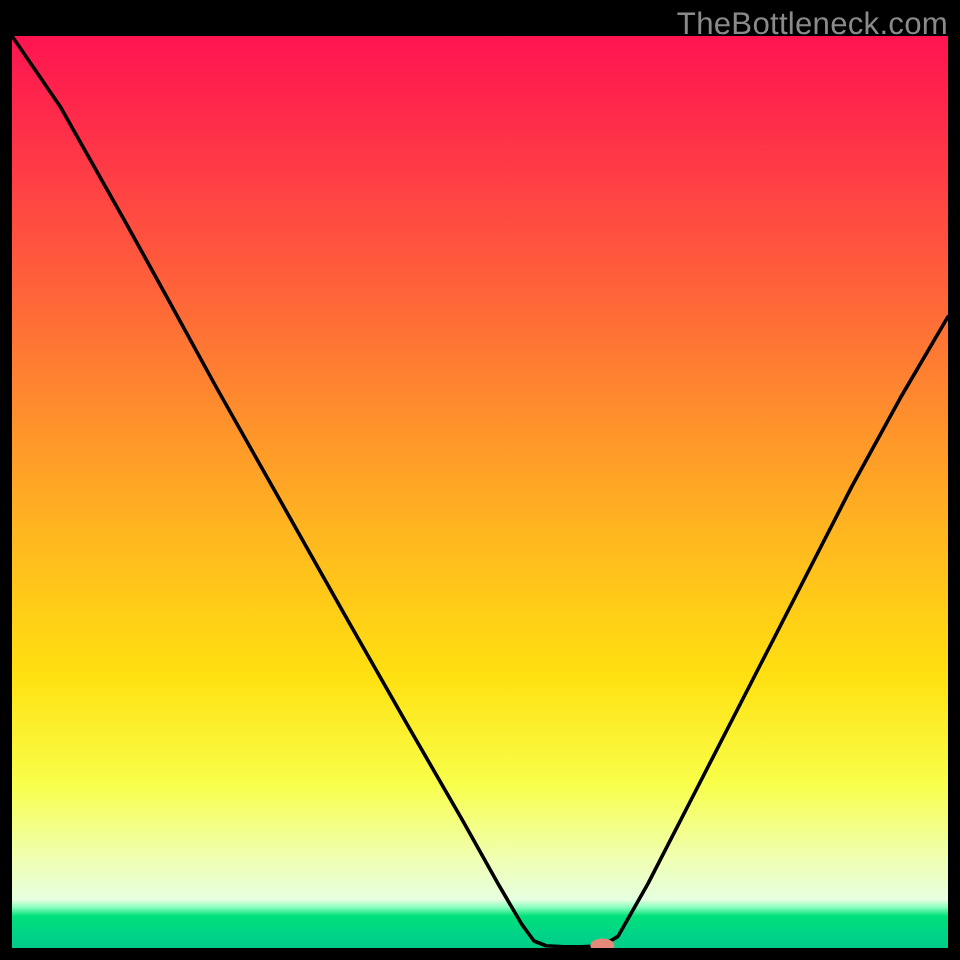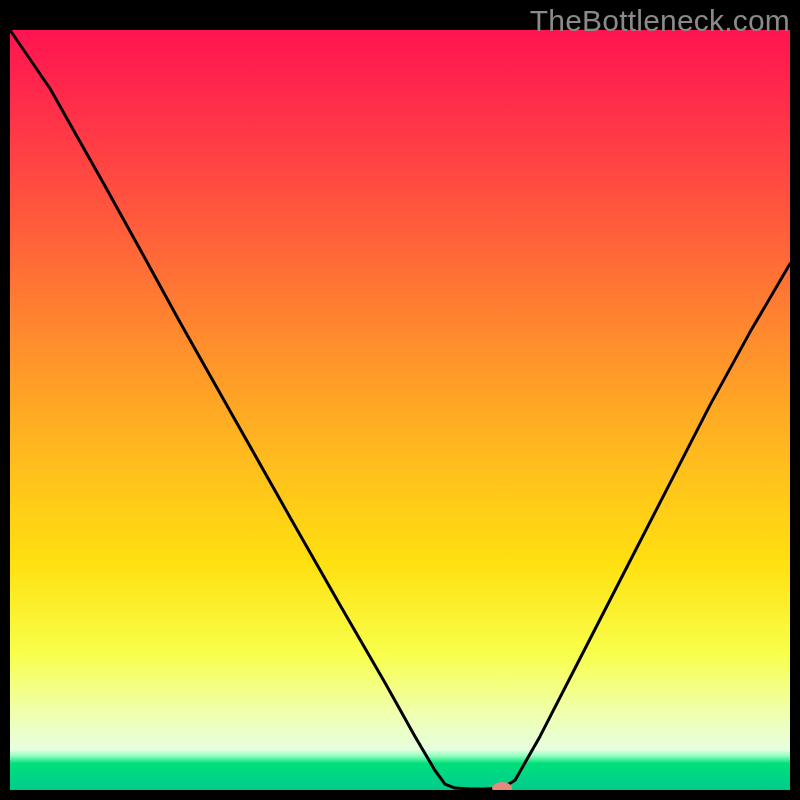--- a/index.html
+++ b/index.html
@@ -16,21 +16,21 @@
     left: 0;
     top: 0;
     width: 800px;
     height: 800px;
   }
   .watermark {
     position: absolute;
     top: 4px;
     right: 10px;
     color: #8a8a8a;
-    font-size: 30px;
+    font-size: 26px;
     font-weight: 500;
     letter-spacing: 0.2px;
     user-select: none;
     text-align: right;
   }
   svg {
     display: block;
   }
 </style>
 </head>

